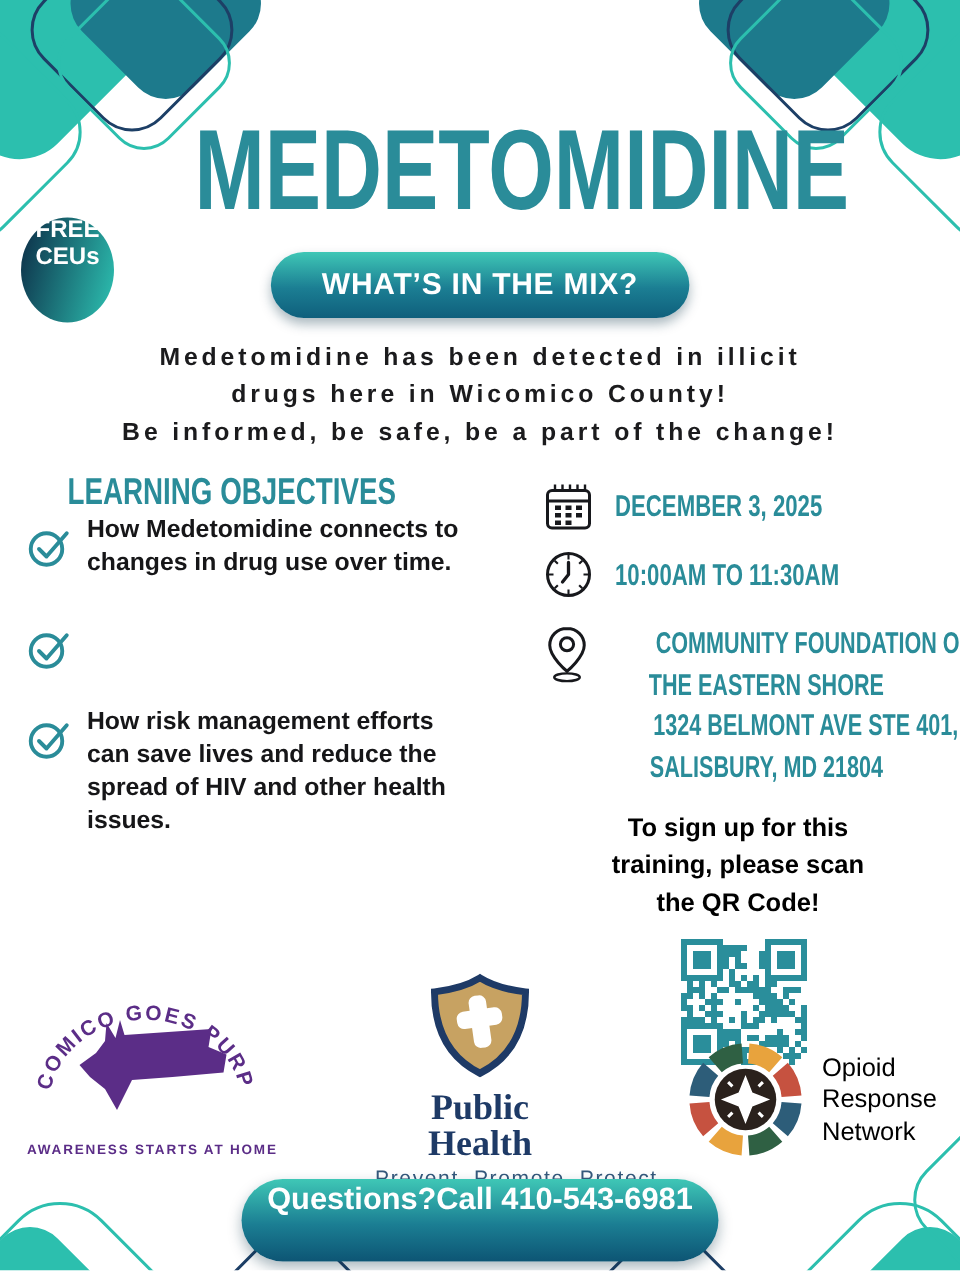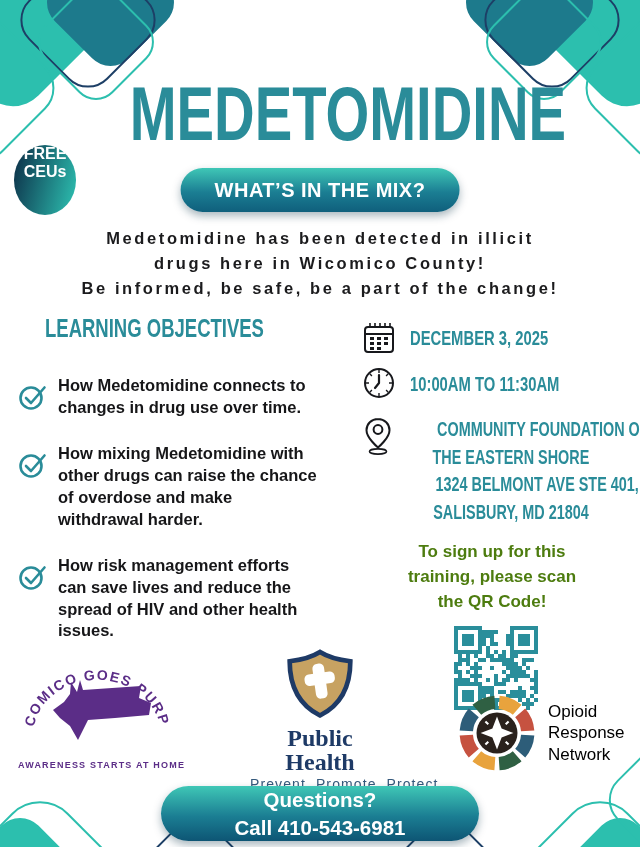--- a/index.html
+++ b/index.html
@@ -24,53 +24,53 @@
   .mix-pill{position:absolute;left:50%;transform:translateX(-50%);top:168px;height:44px;padding:0 34px;
         border-radius:24px;background:linear-gradient(180deg,#3fc7b6 0%,#1b7e93 55%,#0f5f7c 100%);
         color:#fff;font-weight:700;font-size:20px;letter-spacing:.5px;display:flex;align-items:center;
         box-shadow:0 4px 8px rgba(10,50,70,.35);white-space:nowrap;}
 
   .intro{position:absolute;top:226px;left:0;width:100%;text-align:center;color:#1b1b1d;
         font-weight:700;font-size:16.5px;letter-spacing:2.6px;line-height:1.5;}
   .intro span{display:block;}
 
   .left-col{position:absolute;left:12px;top:314px;width:312px;}
-  .left-col h2{margin:0 0 32px 33px;font-size:25px;color:#2a8c99;font-weight:700;}
+  .left-col h2{margin:0 0 0 33px;font-size:25px;color:#2a8c99;font-weight:700;}
   .obj{display:flex;margin-bottom:24px;}
   .obj .ck{flex:0 0 30px;margin:6px 10px 0 6px;}
   .obj p{margin:0;font-size:16.5px;font-weight:700;color:#161618;line-height:1.33;width:262px;}
 
   .right-col{position:absolute;left:352px;top:320px;width:296px;}
   .r-row{position:relative;min-height:40px;margin-bottom:6px;}
   .r-row .ric{position:absolute;left:10px;top:0;}
   .r-text{margin-left:58px;padding-top:7px;font-size:20px;font-weight:700;color:#2a8c99;}
   .loc-lines{margin-left:44px;width:230px;text-align:center;font-size:20px;font-weight:700;color:#2a8c99;line-height:1.38;}
   .loc-lines span{display:block;}
   .loc-lines .cond-c{display:inline-block;}
-  .signup{margin-top:14px;width:280px;text-align:center;font-size:17px;font-weight:700;color:#4d7c0f;line-height:1.45;}
+  .signup{margin-top:14px;width:280px;text-align:center;font-size:17px;font-weight:700;color:#000000;line-height:1.45;}
   .signup span{display:block;}
   #qr-svg{display:block;margin:12px auto 0;margin-left:102px;}
 
   .wgp{position:absolute;left:18px;top:656px;width:158px;text-align:center;}
   .wgp .tagline{margin-top:0;font-size:9px;font-weight:700;letter-spacing:1.2px;color:#5b2d87;white-space:nowrap;}
 
   .ph{position:absolute;left:250px;top:648px;width:140px;text-align:center;color:#1e3a66;}
   .ph .ph-name{font-family:"Liberation Serif",serif;font-weight:700;font-size:24px;line-height:1;margin-top:2px;}
   .ph .ph-motto{font-size:14px;letter-spacing:1.1px;color:#35597c;margin-top:2px;white-space:nowrap;text-align:center;}
   .ph .ph-line{width:132px;height:3px;background:#e3bc77;margin:2px auto 4px;}
   .ph .ph-dept{font-family:Liberation Mono, monospace;font-size:13.5px;line-height:1.15;}
 
   .orn{position:absolute;left:456px;top:692px;display:flex;align-items:center;}
   .orn .orn-text{margin-left:10px;font-size:17px;color:#000000;line-height:1.25;font-weight:400;}
   .orn .orn-text span{display:block;}
 
   .q-pill{position:absolute;left:161px;top:786px;width:318px;height:55px;border-radius:30px;
         background:linear-gradient(180deg,#3fc7b6 0%,#1b7e93 55%,#0d5574 100%);
         color:#fff;font-weight:700;font-size:20.5px;line-height:1.32;text-align:center;
-        display:flex;flex-direction:column;justify-content:center;box-shadow:0 4px 9px rgba(10,50,70,.35);}
+        display:flex;flex-direction:row;justify-content:center;box-shadow:0 4px 9px rgba(10,50,70,.35);}
   .q-pill span{display:block;}
 </style>
 </head>
 <body>
 
 <div class="page">
 
   <div class="deco" style="left:-62px;top:-60px;width:150px;height:150px;border-radius:36px;background:#2cbfae;"></div>
   <div class="deco" style="left:58px;top:-50px;width:105px;height:105px;border-radius:26px;background:#1d7a8c;"></div>
   <div class="deco" style="left:32px;top:-36px;width:112px;height:112px;border-radius:28px;border:2px solid #1d3f66;"></div>
@@ -115,21 +115,20 @@
         <path d="M8 17 L13 22 L26.5 6.5" stroke="#2a8c99" stroke-width="2.6" stroke-linecap="round" stroke-linejoin="round" fill="none"></path>
       </svg>
       <p>How Medetomidine connects to changes in drug use over time.</p>
     </div>
 
     <div class="obj">
       <svg class="ck" width="30" height="30" viewBox="0 0 30 30" fill="none">
         <circle cx="13" cy="17" r="10.5" stroke="#2a8c99" stroke-width="2.6"></circle>
         <path d="M8 17 L13 22 L26.5 6.5" stroke="#2a8c99" stroke-width="2.6" stroke-linecap="round" stroke-linejoin="round" fill="none"></path>
       </svg>
-      <p>How mixing Medetomidine with other drugs can raise the chance of overdose and make withdrawal harder.</p>
     </div>
 
     <div class="obj">
       <svg class="ck" width="30" height="30" viewBox="0 0 30 30" fill="none">
         <circle cx="13" cy="17" r="10.5" stroke="#2a8c99" stroke-width="2.6"></circle>
         <path d="M8 17 L13 22 L26.5 6.5" stroke="#2a8c99" stroke-width="2.6" stroke-linecap="round" stroke-linejoin="round" fill="none"></path>
       </svg>
       <p>How risk management efforts can save lives and reduce the spread of HIV and other health issues.</p>
     </div>
   </section>

